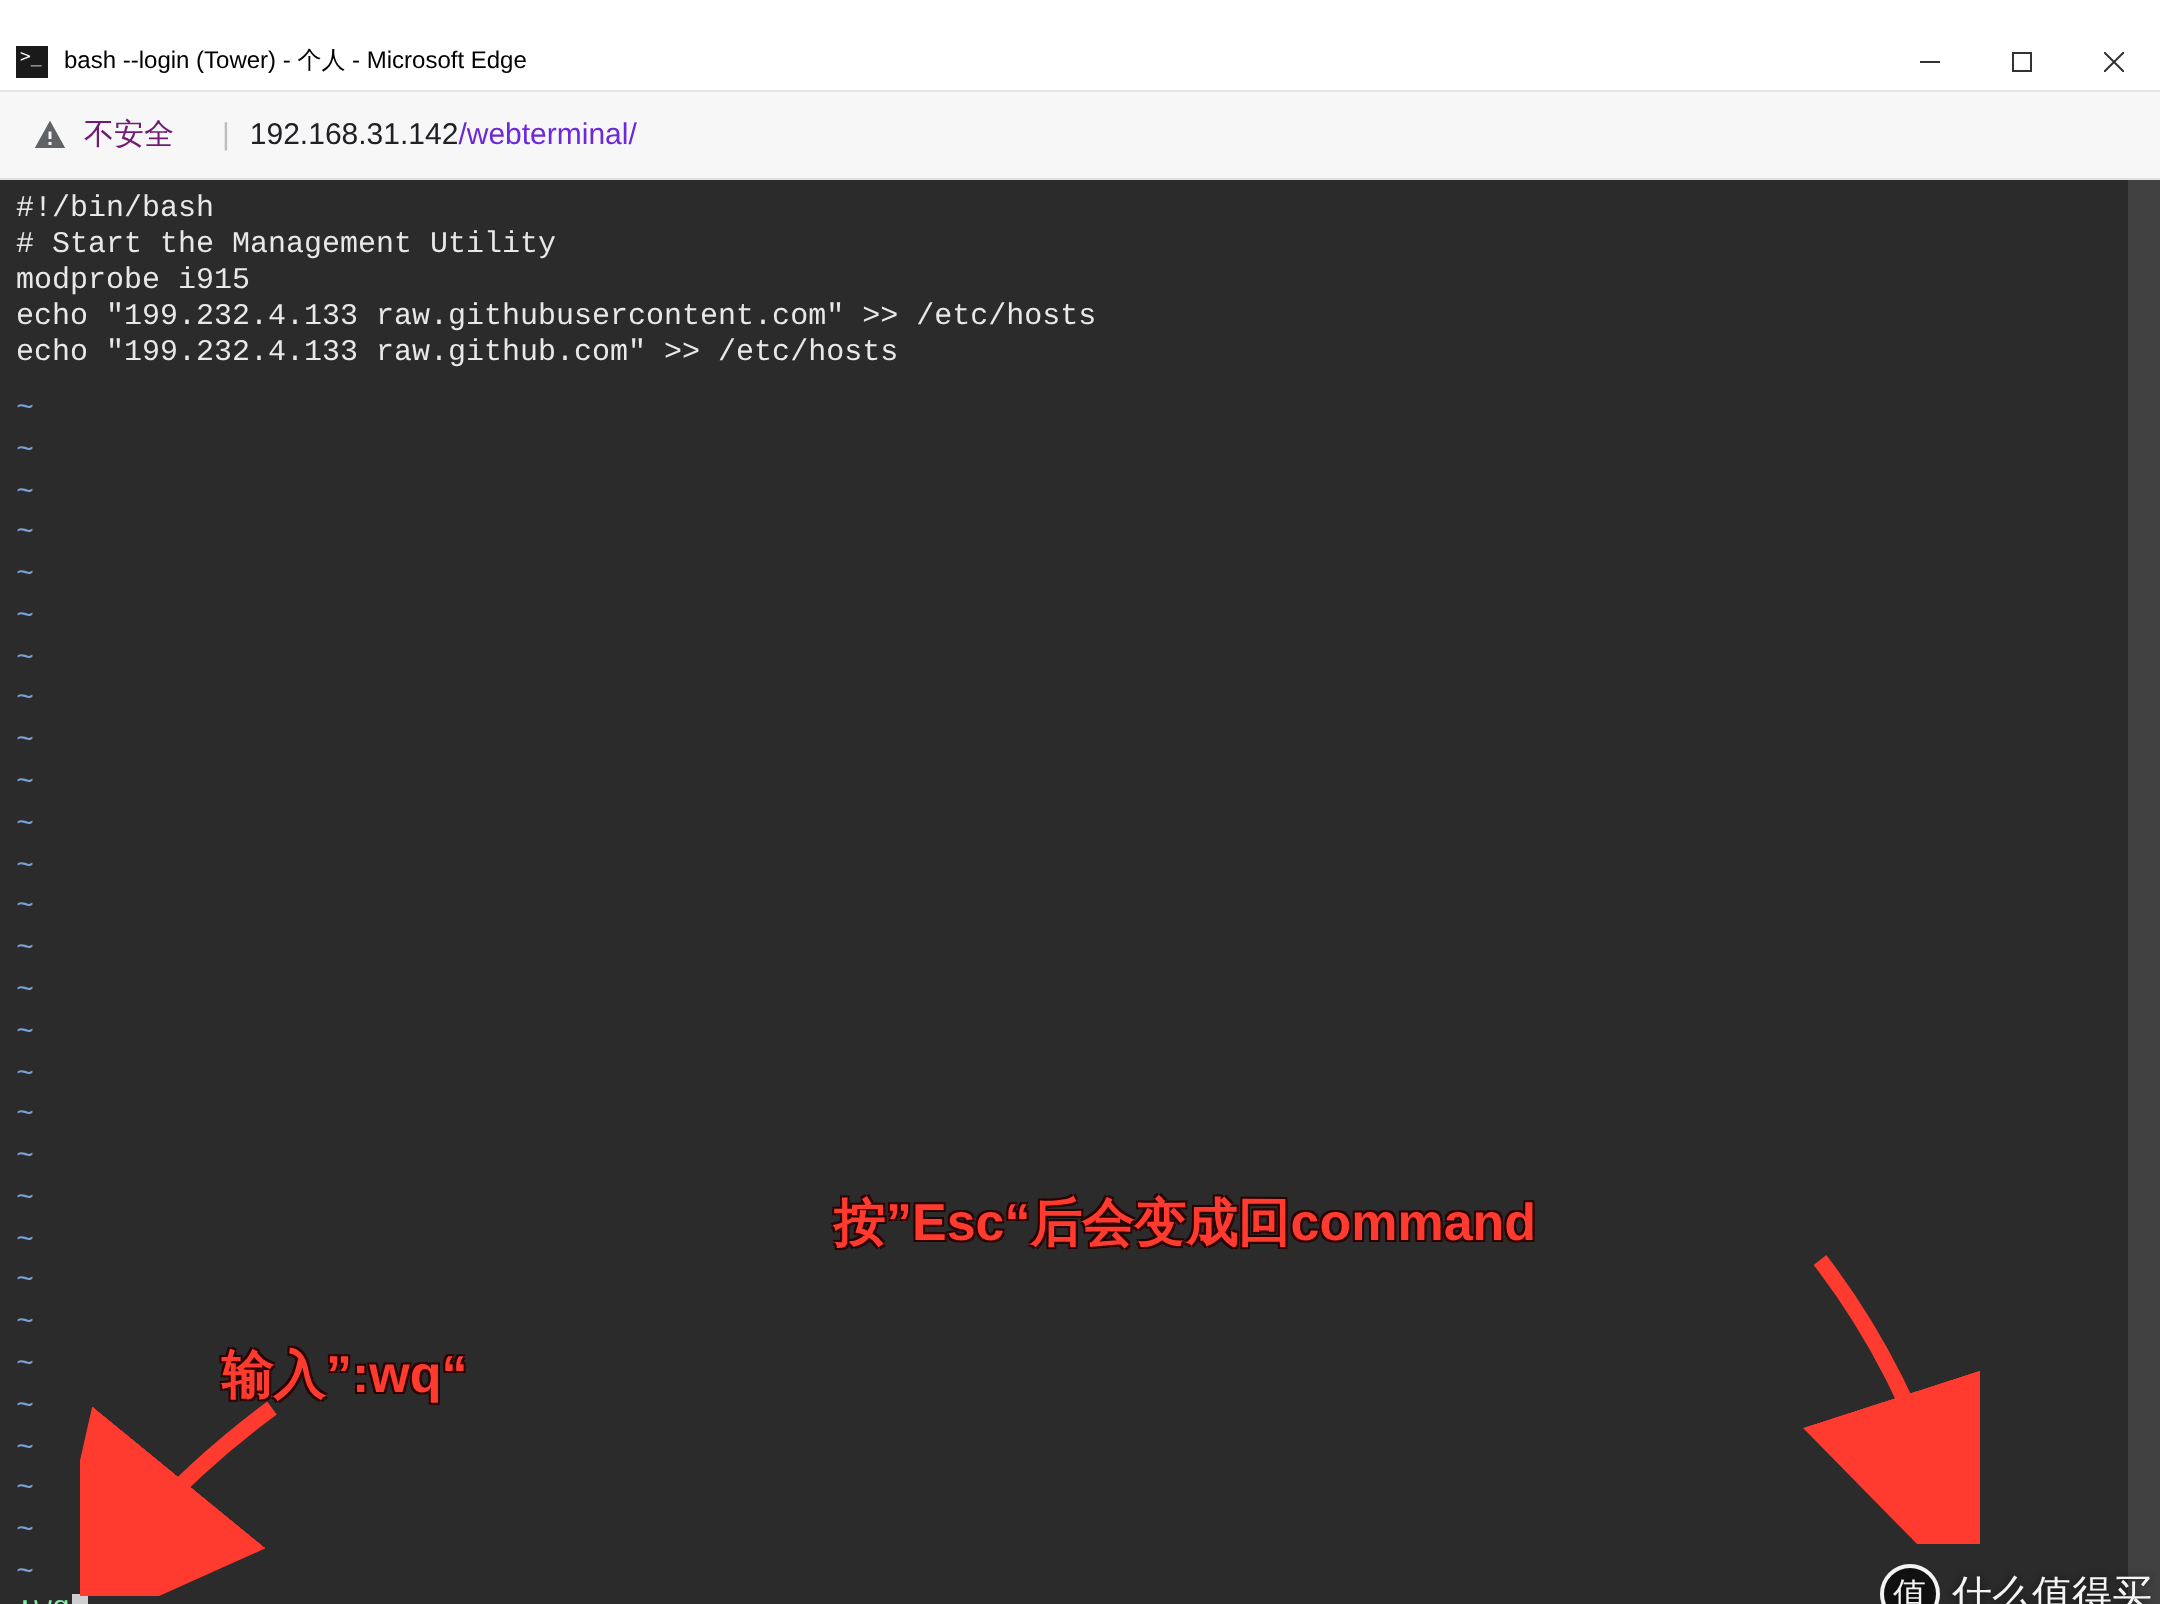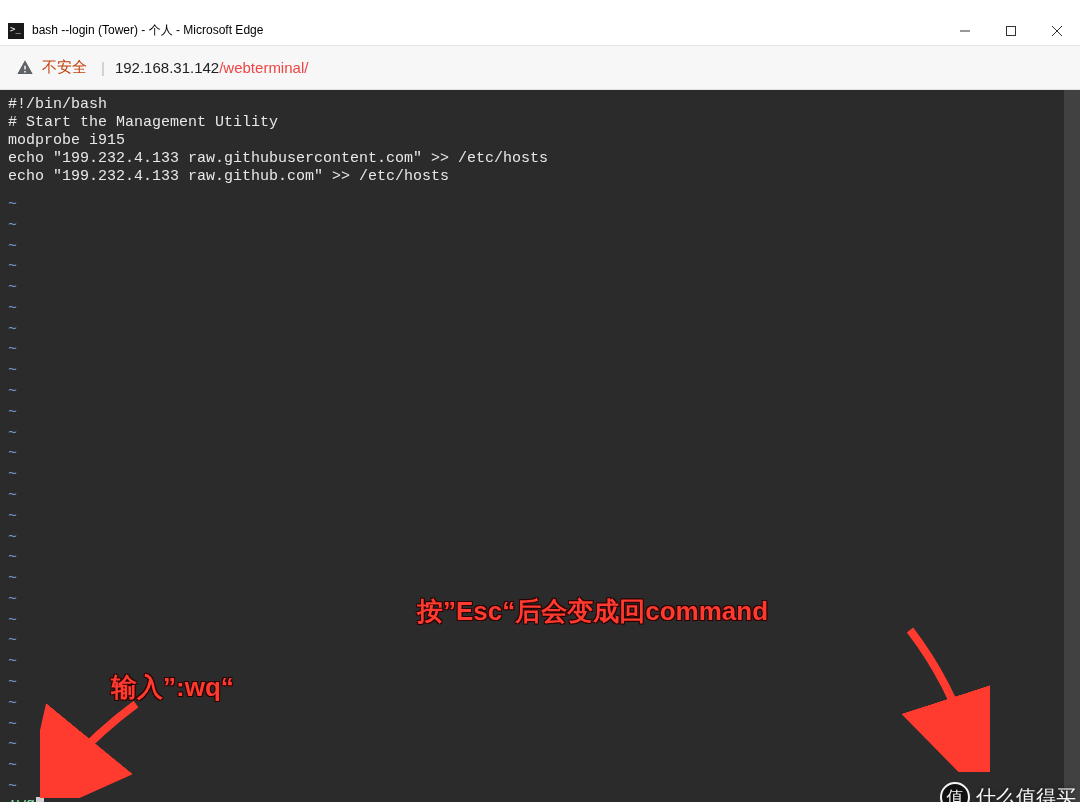--- a/index.html
+++ b/index.html
@@ -50,24 +50,24 @@
     border-bottom: 1px solid #e1e1e1;
     color: #5f6368;
     font-size: 15px;
   }
   .addressbar .warn-icon {
     width: 18px; height: 18px;
     margin-right: 8px;
     display: flex; align-items: center; justify-content: center;
   }
   .addressbar .warn-icon svg { width: 18px; height: 18px; fill: #5f6368; }
-  .addressbar .insecure-label { color: #c2410c; margin-right: 4px; }
+  .addressbar .insecure-label { color: #701a75; margin-right: 14px; }
   .addressbar .pipe { color: #bdbdbd; margin: 0 10px; }
   .addressbar .host { color: #202124; }
-  .addressbar .path { color: #ef4444; }
+  .addressbar .path { color: #6d28d9; }
 
   
   .terminal-wrap {
     position: relative;
     height: calc(802px - 30px - 44px);
     background: #2b2b2b;
   }
   .scrollbar-track {
     position: absolute; right: 0; top: 0; bottom: 0;
     width: 16px; background: #414141;

